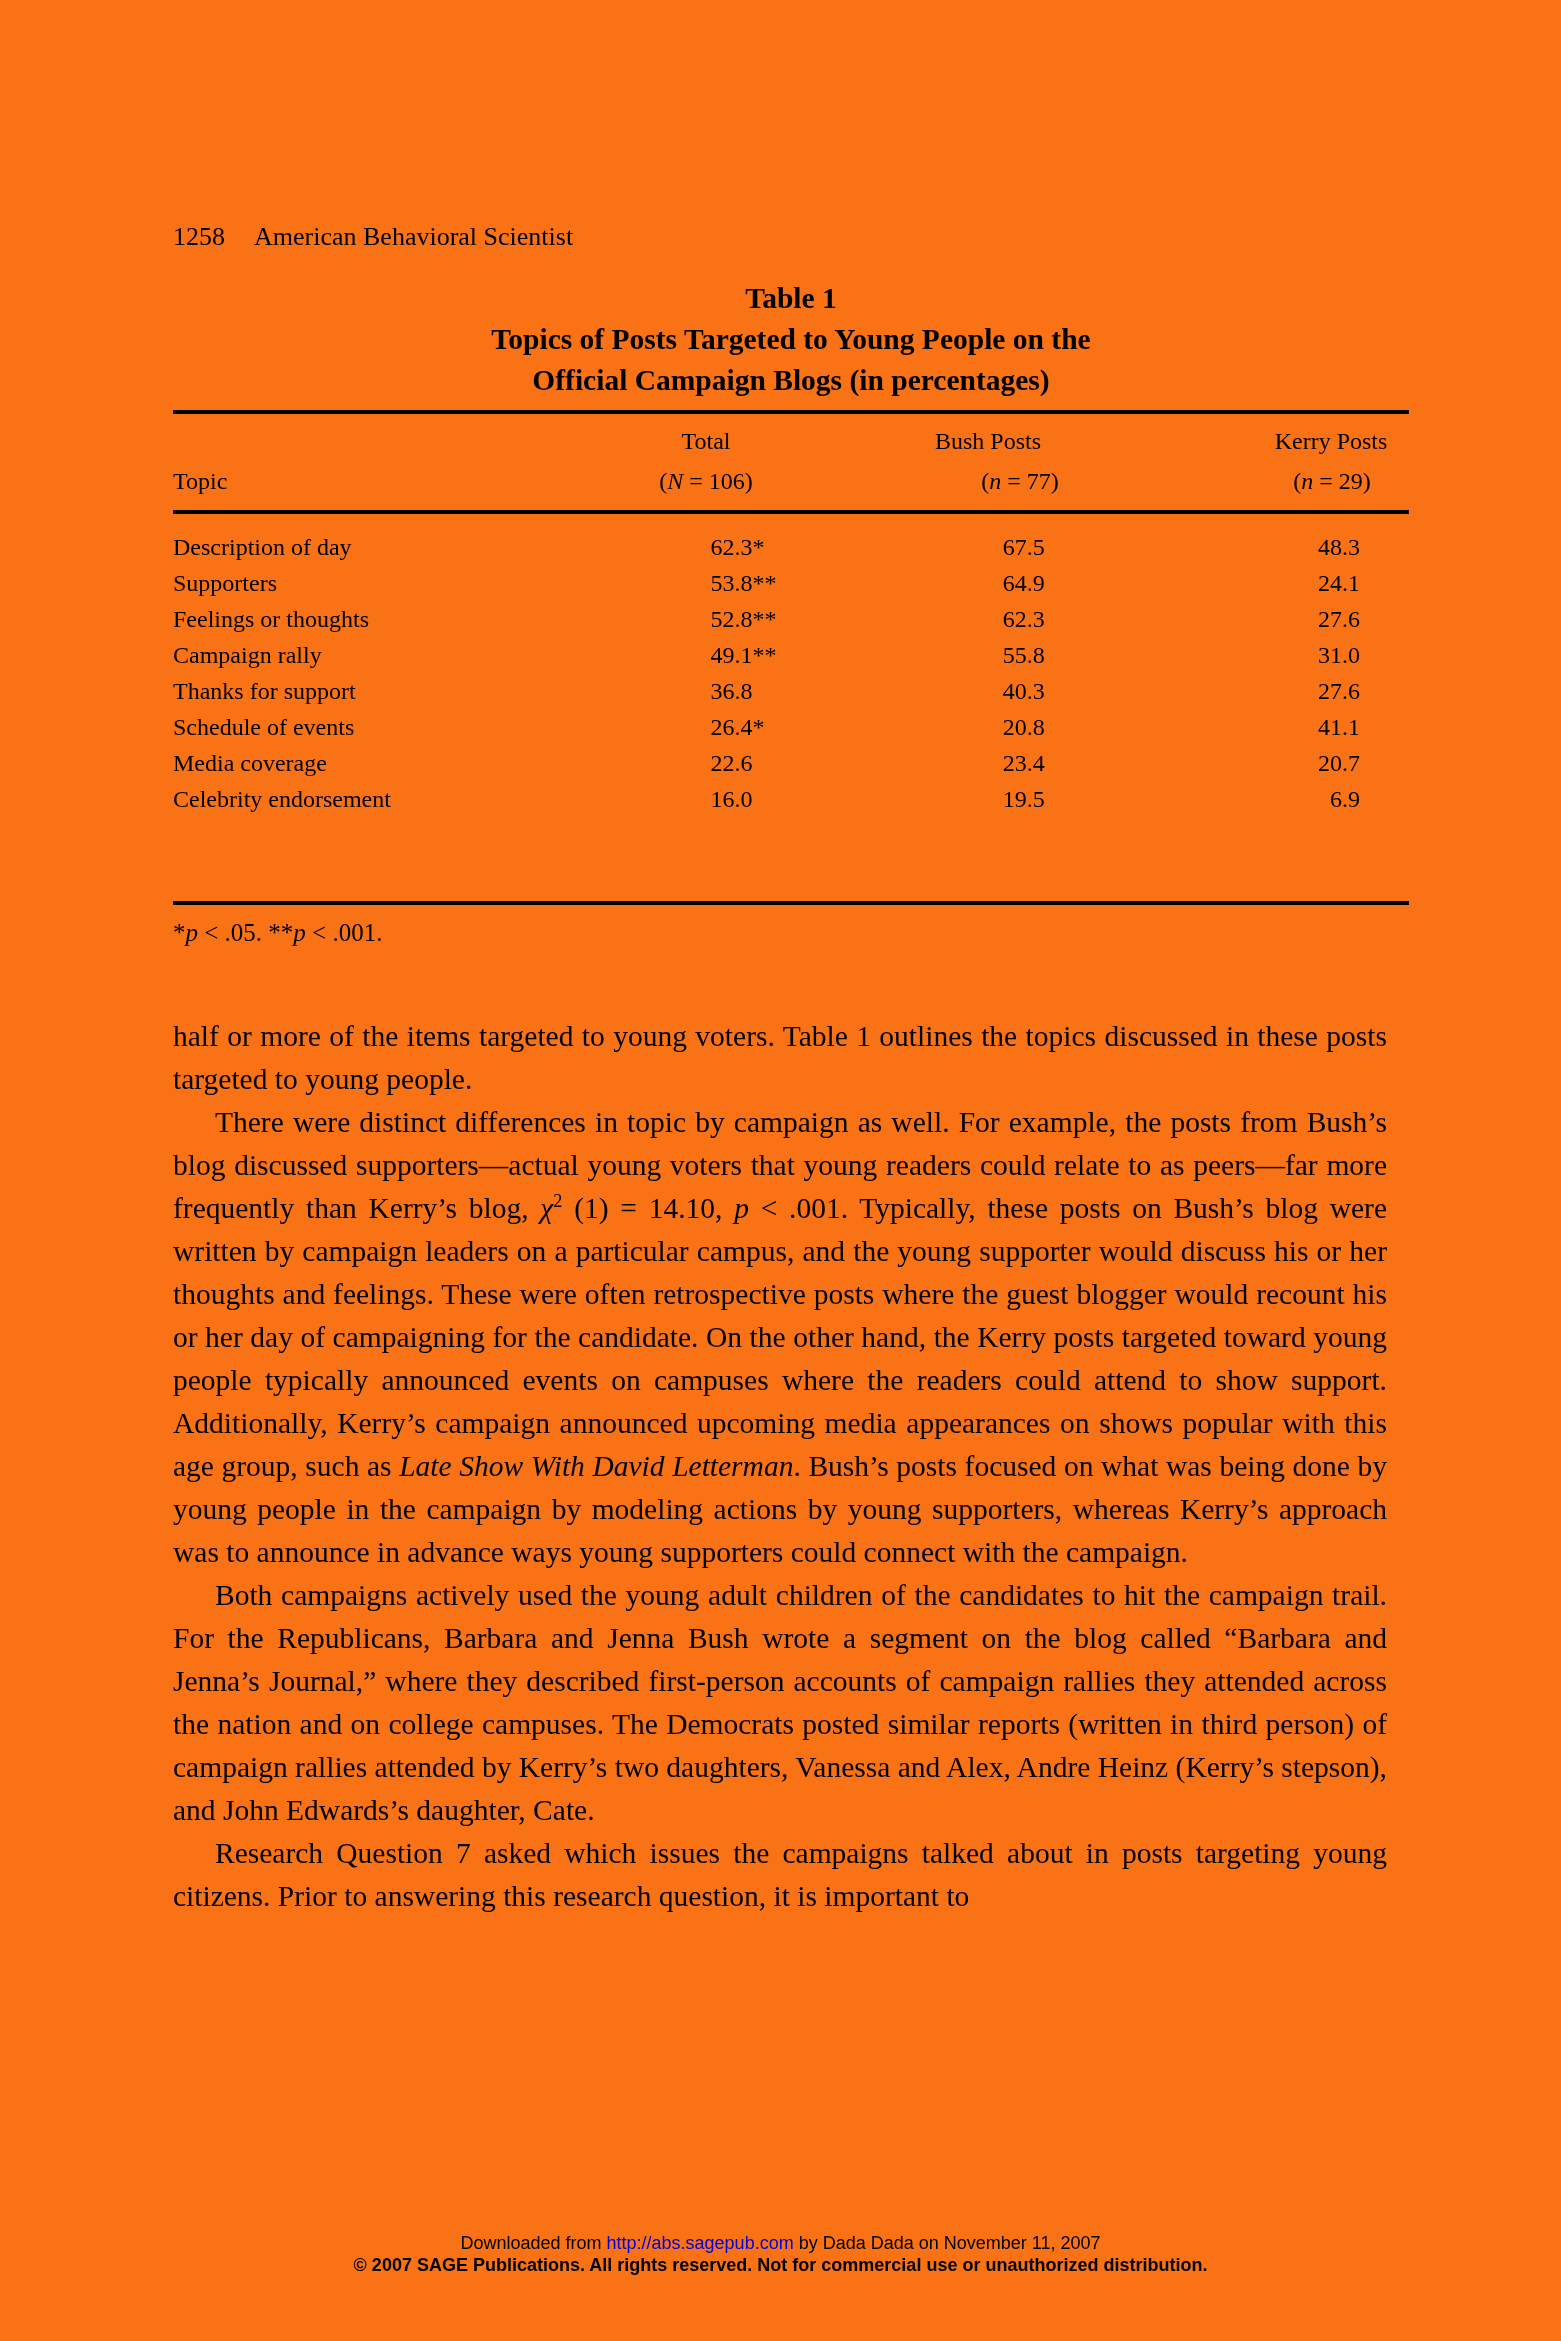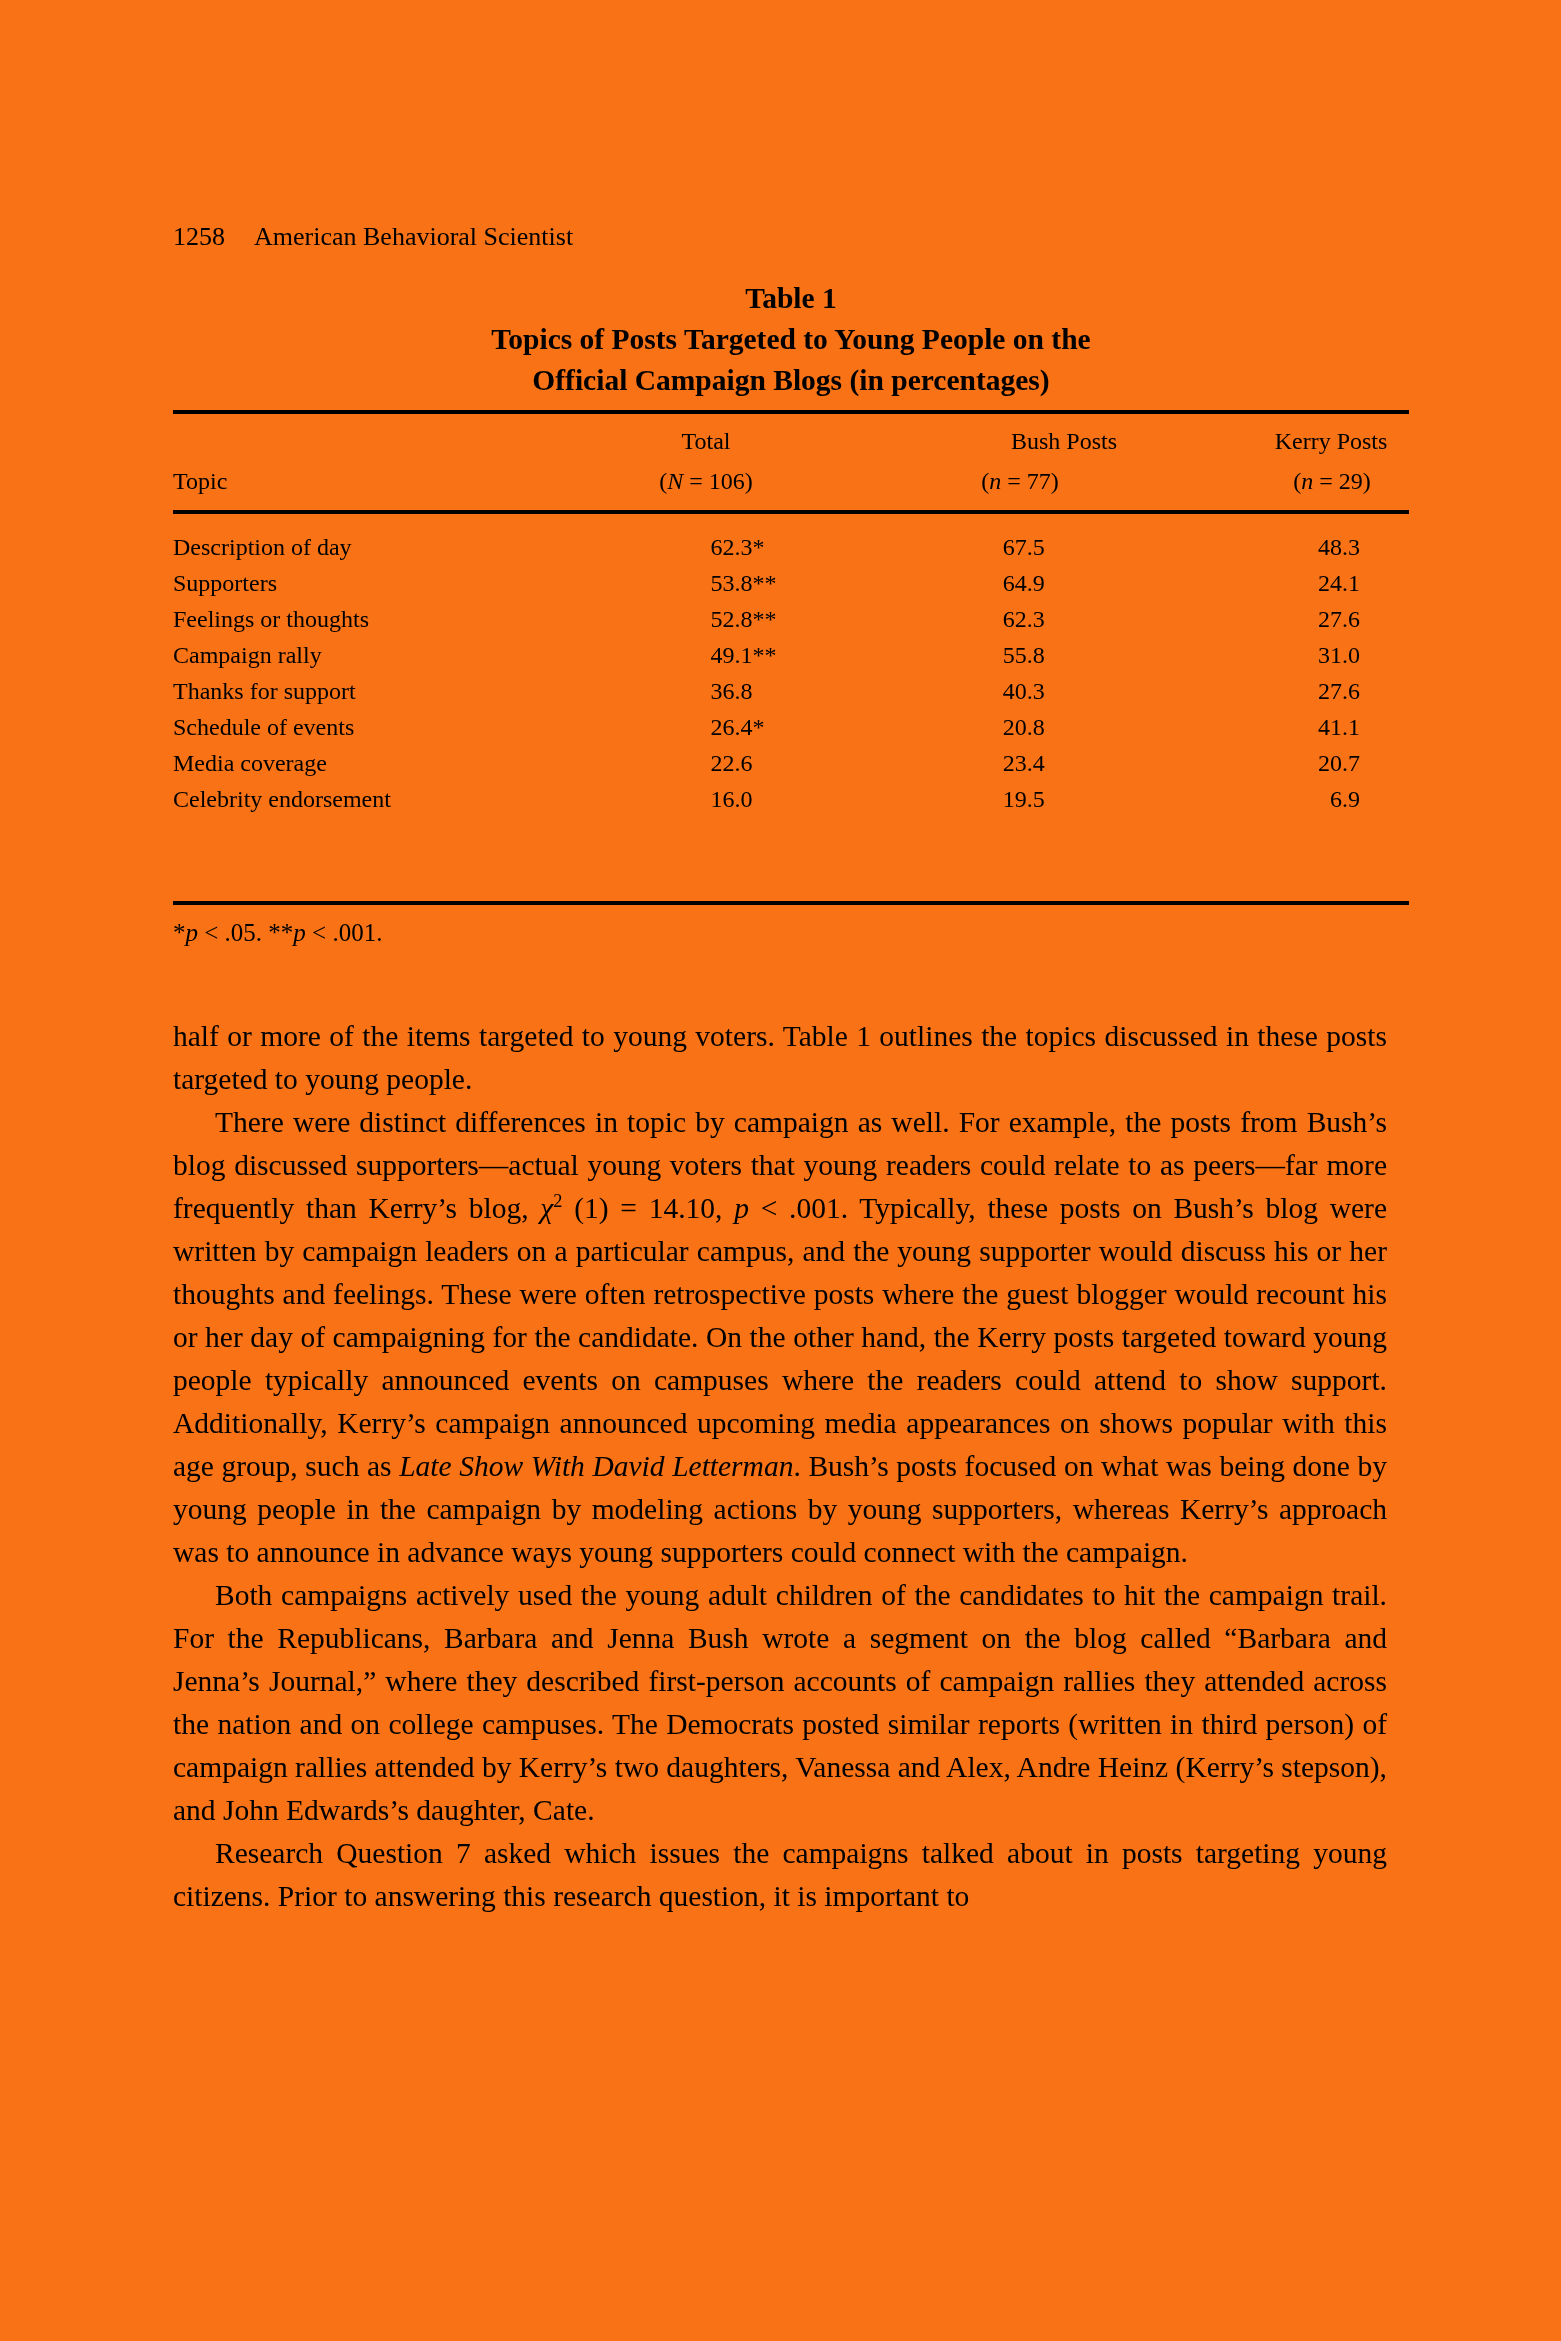--- a/index.html
+++ b/index.html
@@ -17,21 +17,21 @@
   
   .rule{position:absolute;left:173px;width:1236px;height:4.3px;background:#000;}
   .rule-top{top:410px}
   .rule-mid{top:510px}
   .rule-bottom{top:901px}
   
   .h{position:absolute;font-size:24px;white-space:nowrap;}
   .hc{transform:translateX(-50%);}
   .pos-topic{left:173px;top:468px}
   .pos-total-l1{left:706px;top:428px}
-  .pos-bush-l1{left:1064px;top:428px}
+  .pos-bush-l1{left:988px;top:428px}
   .pos-kerry-l1{left:1331px;top:428px}
   .pos-total-l2{left:706px;top:468px}
   .pos-bush-l2{left:1020px;top:468px}
   .pos-kerry-l2{left:1332px;top:468px}
   
   .data-table{position:absolute;left:173px;top:529px;width:1236px;
     border-collapse:collapse;table-layout:fixed;font-size:24px;}
   .data-table td{padding:0;height:36px;line-height:36px;vertical-align:baseline;
     overflow:visible;white-space:nowrap;}
   .c-num{text-align:right;}
@@ -150,15 +150,21 @@
 
   <div class="footnote"><span>*</span><span class="it">p</span><span> &lt; .05. **</span><span class="it">p</span><span> &lt; .001.</span></div>
 
   <div class="body-text" id="body-text">
       <p class="first"><span>half or more of the items targeted to young voters. Table 1 outlines the topics discussed in these posts targeted to young people.</span></p>
       <p><span>There were distinct differences in topic by campaign as well. For example, the posts from Bush’s blog discussed supporters—actual young voters that young readers could relate to as peers—far more frequently than Kerry’s blog, </span><span class="it">χ</span><sup>2</sup><span> (1) = 14.10, </span><span class="it">p</span><span> &lt; .001. Typically, these posts on Bush’s blog were written by campaign leaders on a particular campus, and the young supporter would discuss his or her thoughts and feelings. These were often retrospective posts where the guest blogger would recount his or her day of campaigning for the candidate. On the other hand, the Kerry posts targeted toward young people typically announced events on campuses where the readers could attend to show support. Additionally, Kerry’s campaign announced upcoming media appearances on shows popular with this age group, such as </span><span class="it">Late Show With David Letterman</span><span>. Bush’s posts focused on what was being done by young people in the campaign by modeling actions by young supporters, whereas Kerry’s approach was to announce in advance ways young supporters could connect with the campaign.</span></p>
       <p><span>Both campaigns actively used the young adult children of the candidates to hit the campaign trail. For the Republicans, Barbara and Jenna Bush wrote a segment on the blog called “Barbara and Jenna’s Journal,” where they described first-person accounts of campaign rallies they attended across the nation and on college campuses. The Democrats posted similar reports (written in third person) of campaign rallies attended by Kerry’s two daughters, Vanessa and Alex, Andre Heinz (Kerry’s stepson), and John Edwards’s daughter, Cate.</span></p>
       <p><span>Research Question 7 asked which issues the campaigns talked about in posts targeting young citizens. Prior to answering this research question, it is important to</span></p>
     </div>
 
+  <div class="footer">
+    <div class="f1">
+      <span>Downloaded from </span><a class="flink" href="#">http://abs.sagepub.com</a><span> by Dada Dada on November 11, 2007</span>
+    </div>
+    <div class="f2">© 2007 SAGE Publications. All rights reserved. Not for commercial use or unauthorized distribution.</div>
+  </div>
 
 </div>
 
 
 </body></html>

